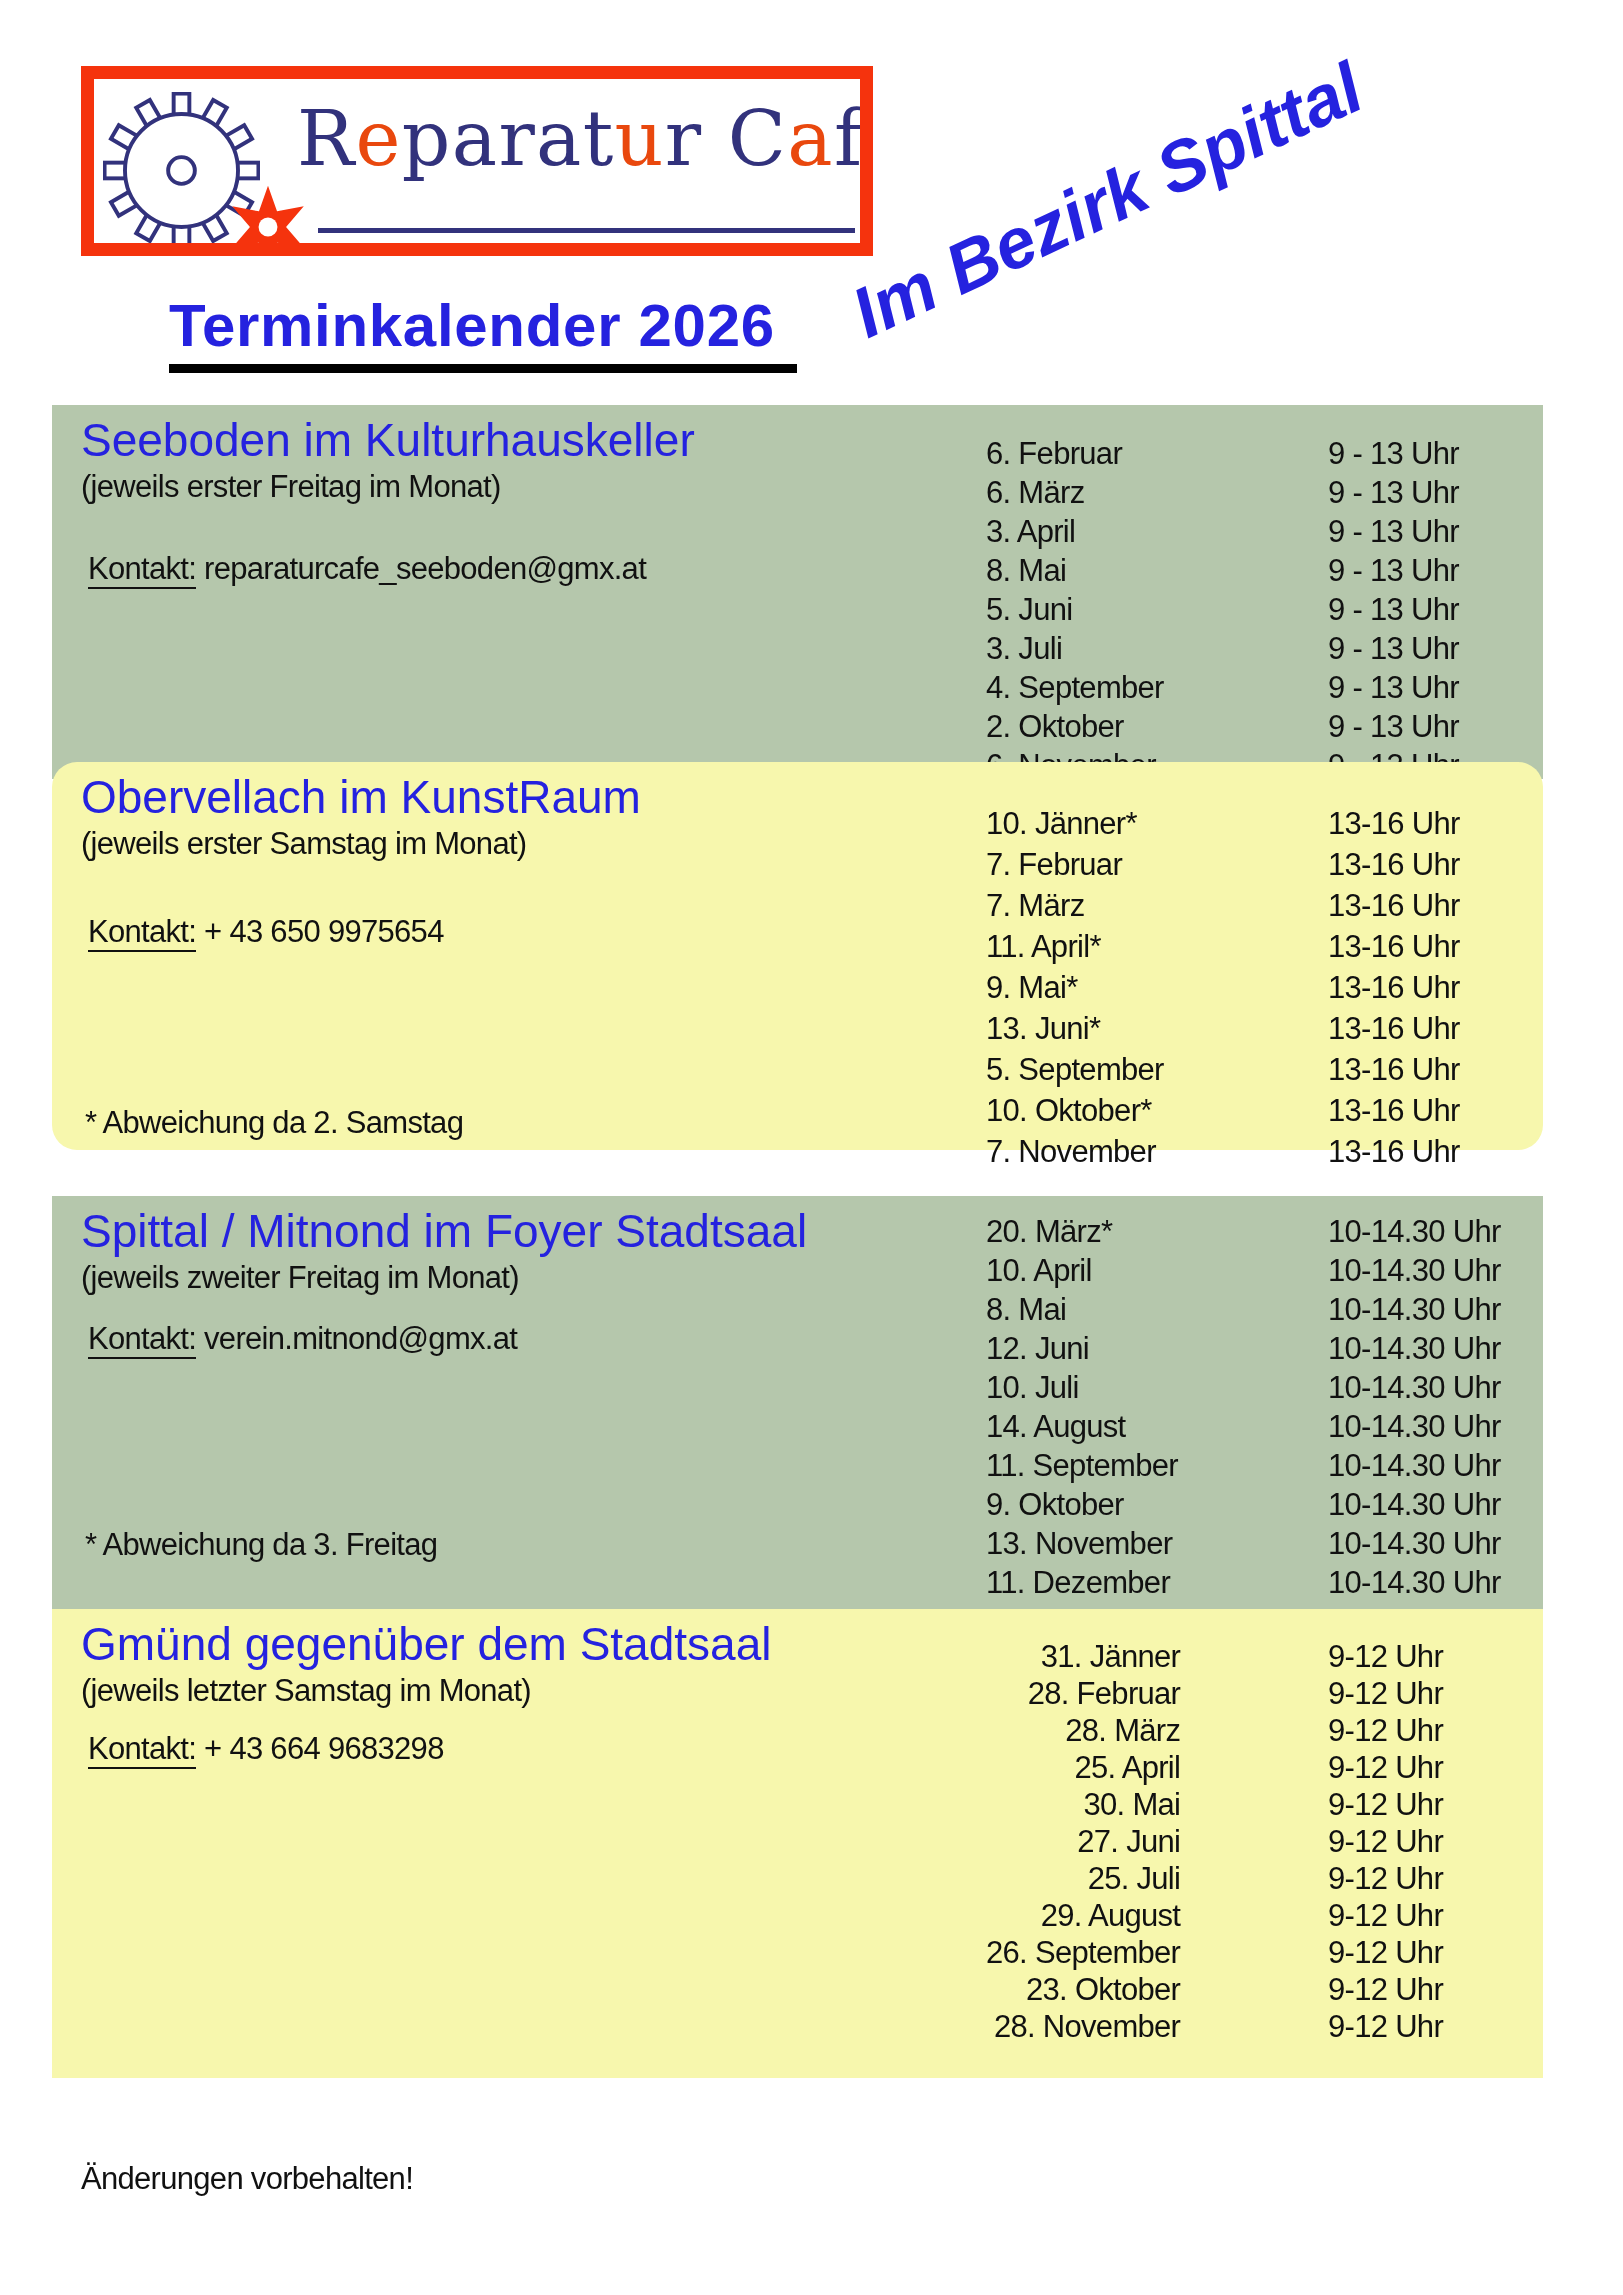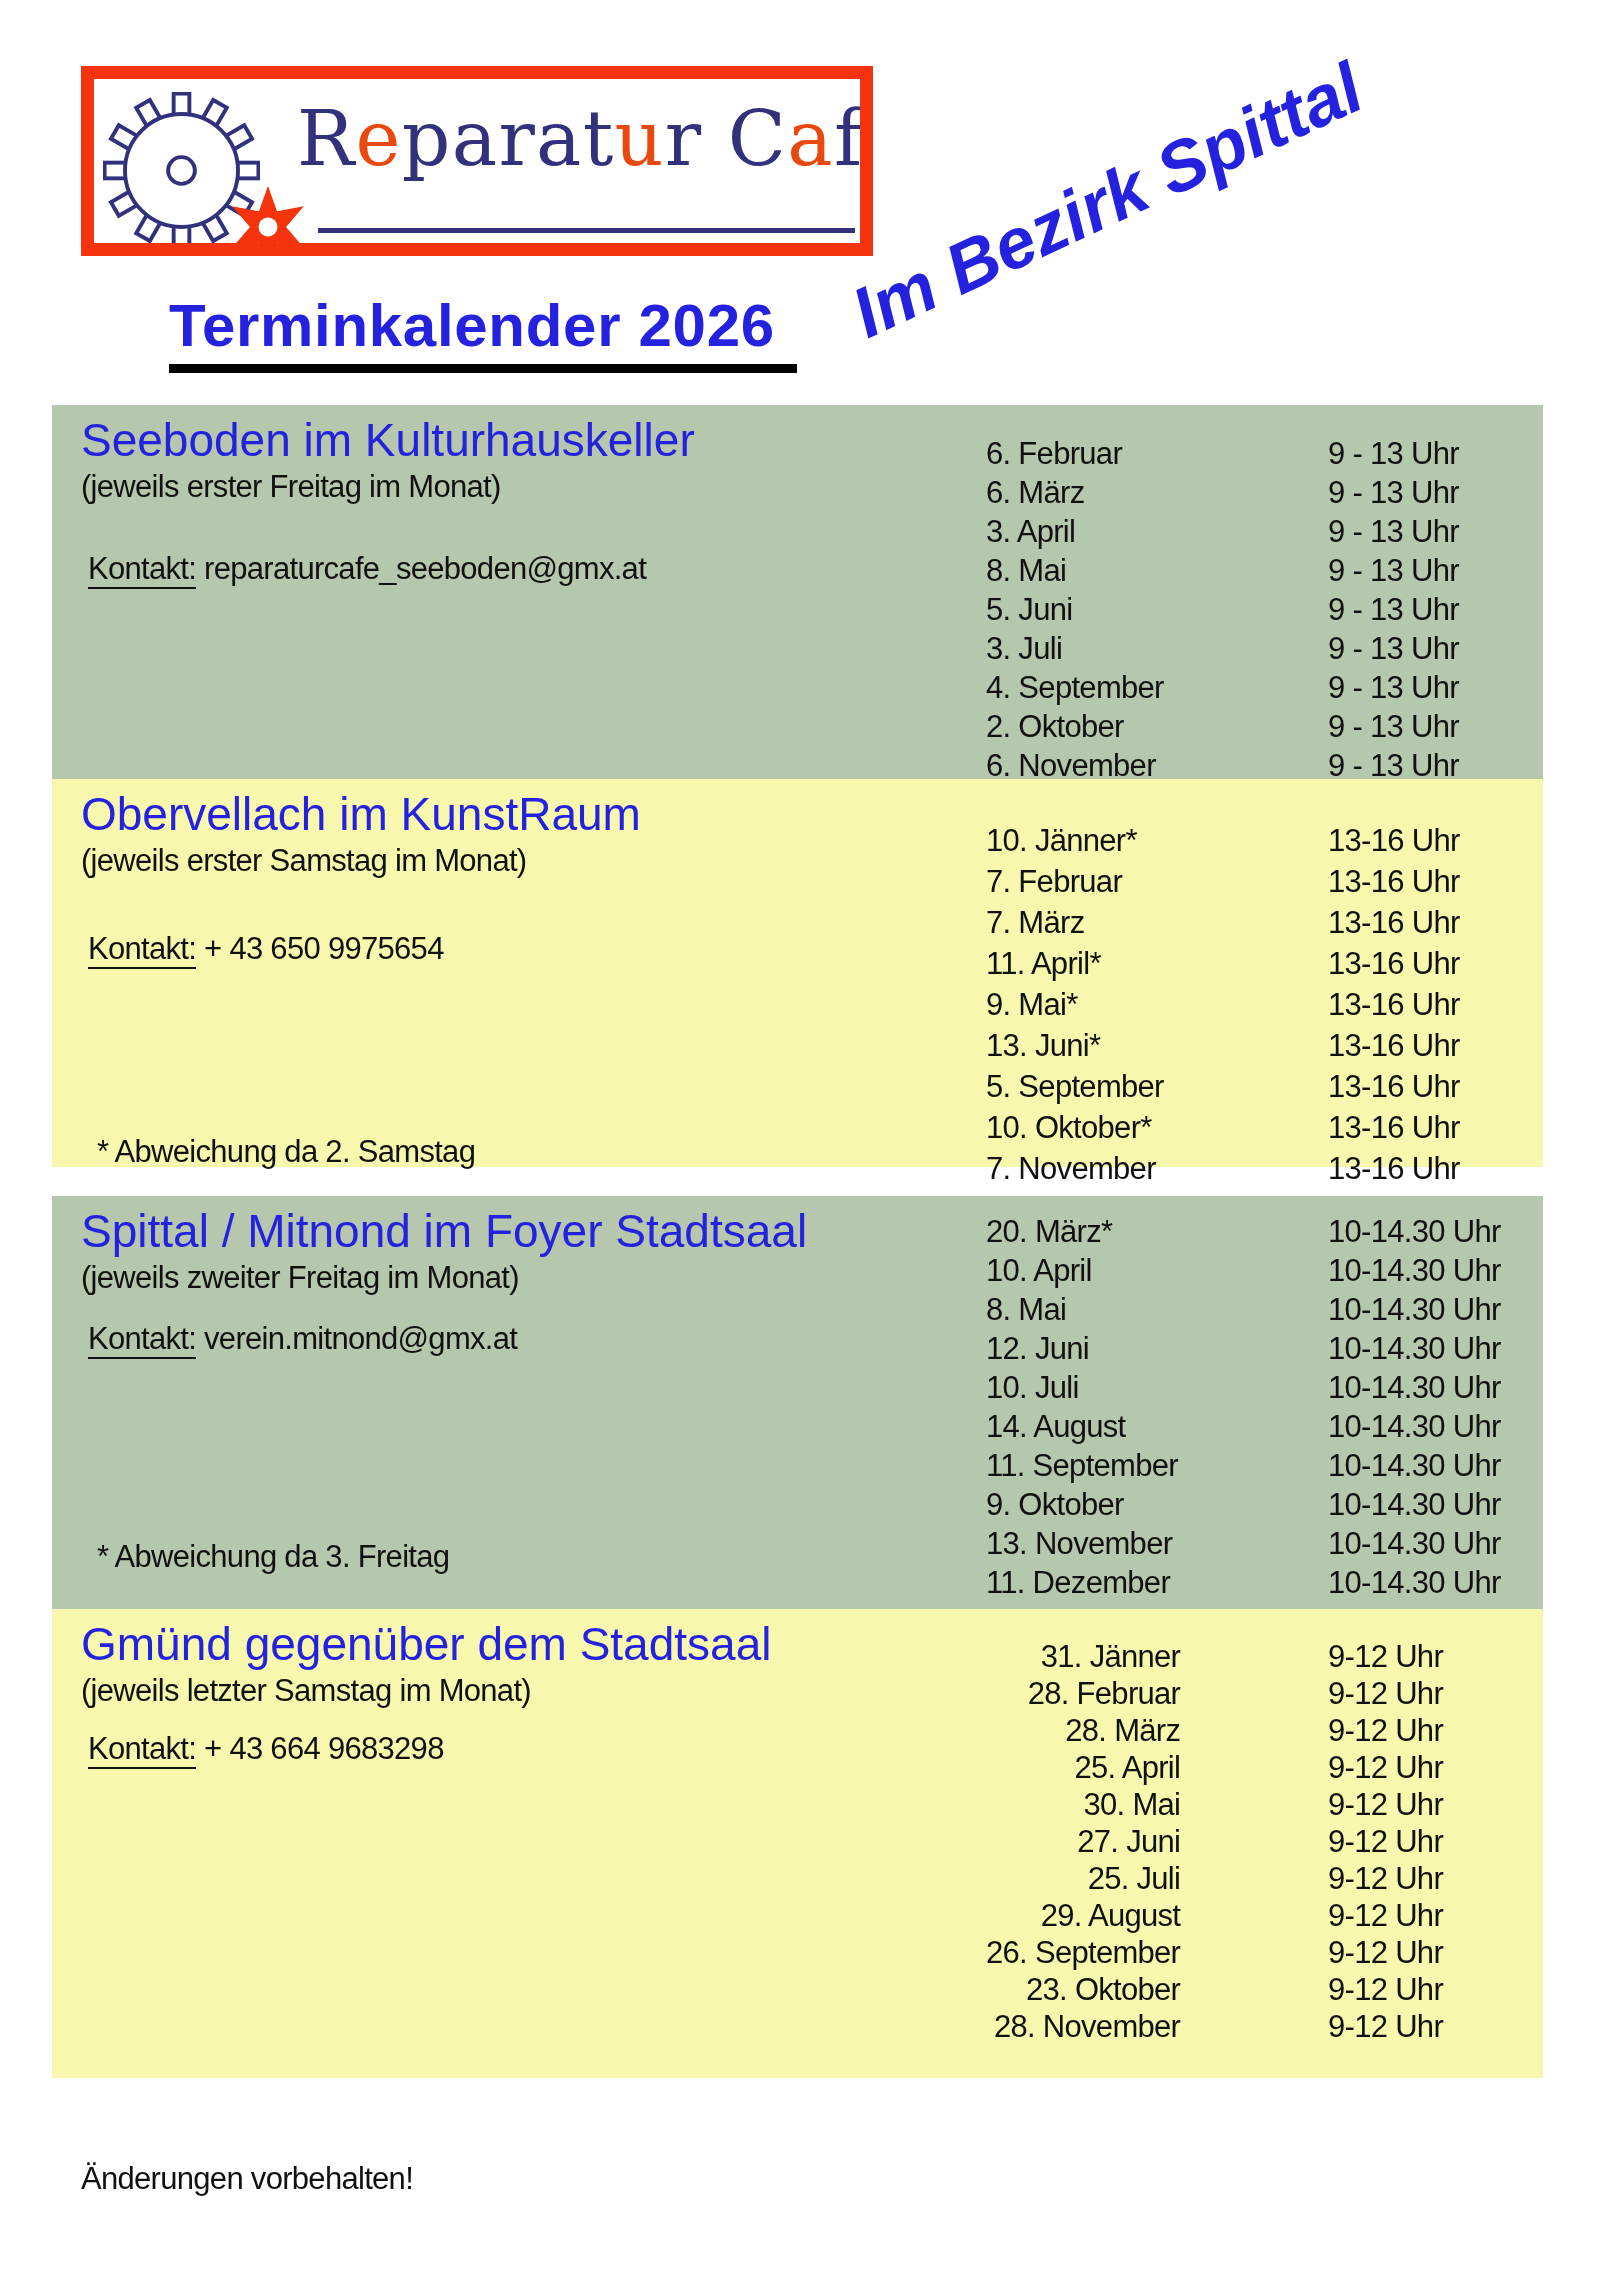--- a/index.html
+++ b/index.html
@@ -48,21 +48,21 @@
     font-size:71px; font-weight:bold; font-style:italic;
     line-height:1; color:#2522df;
     transform:rotate(-25deg);
     transform-origin:left bottom;
     white-space:nowrap;
   }
 
   
   .block { position:absolute; left:52px; width:1491px; }
   .s1 { top:405px;  height:374px; }
-  .s2 { top:779px; height:388px; }
+  .s2 { top:762px; height:388px;border-radius:25px; }
   .s3 { top:1196px; height:414px; }
   .s4 { top:1609px; height:469px; }
 
   .block h2 {
     position:absolute; left:29px; top:10.5px; margin:0;
     font-size:46px; font-weight:normal; color:#2522df;
     line-height:1.05; white-space:nowrap;
   }
   .sub {
     position:absolute; left:29px; top:64px; margin:0;
@@ -72,21 +72,21 @@
     position:absolute; left:29px; margin:7px;
     font-size:31px; color:#111; letter-spacing:-0.7px; white-space:nowrap;
   }
   .s1 .contact { top:139px; }
   .s2 .contact { top:145px; }
   .s3 .contact { top:118px; }
   .s4 .contact { top:115px; }
   .klabel { border-bottom:2.6px solid #111; padding-bottom:1.3px; }
 
   .note {
-    position:absolute; left:29px; margin:16px;
+    position:absolute; left:29px; margin:4px;
     font-size:31px; color:#111; letter-spacing:-0.7px; white-space:nowrap;
   }
   .s2 .note { top:339px; }
   .s3 .note { top:327px; }
 
   .events { position:absolute; left:934px; font-size:31px; color:#111; letter-spacing:-0.7px; }
   .s1 .events { top:29px; line-height:39px; }
   .s2 .events { top:41px; line-height:41px; }
   .s3 .events { top:15.7px; line-height:39px; }
   .s4 .events { top:29px; line-height:37px;text-align:right; }

